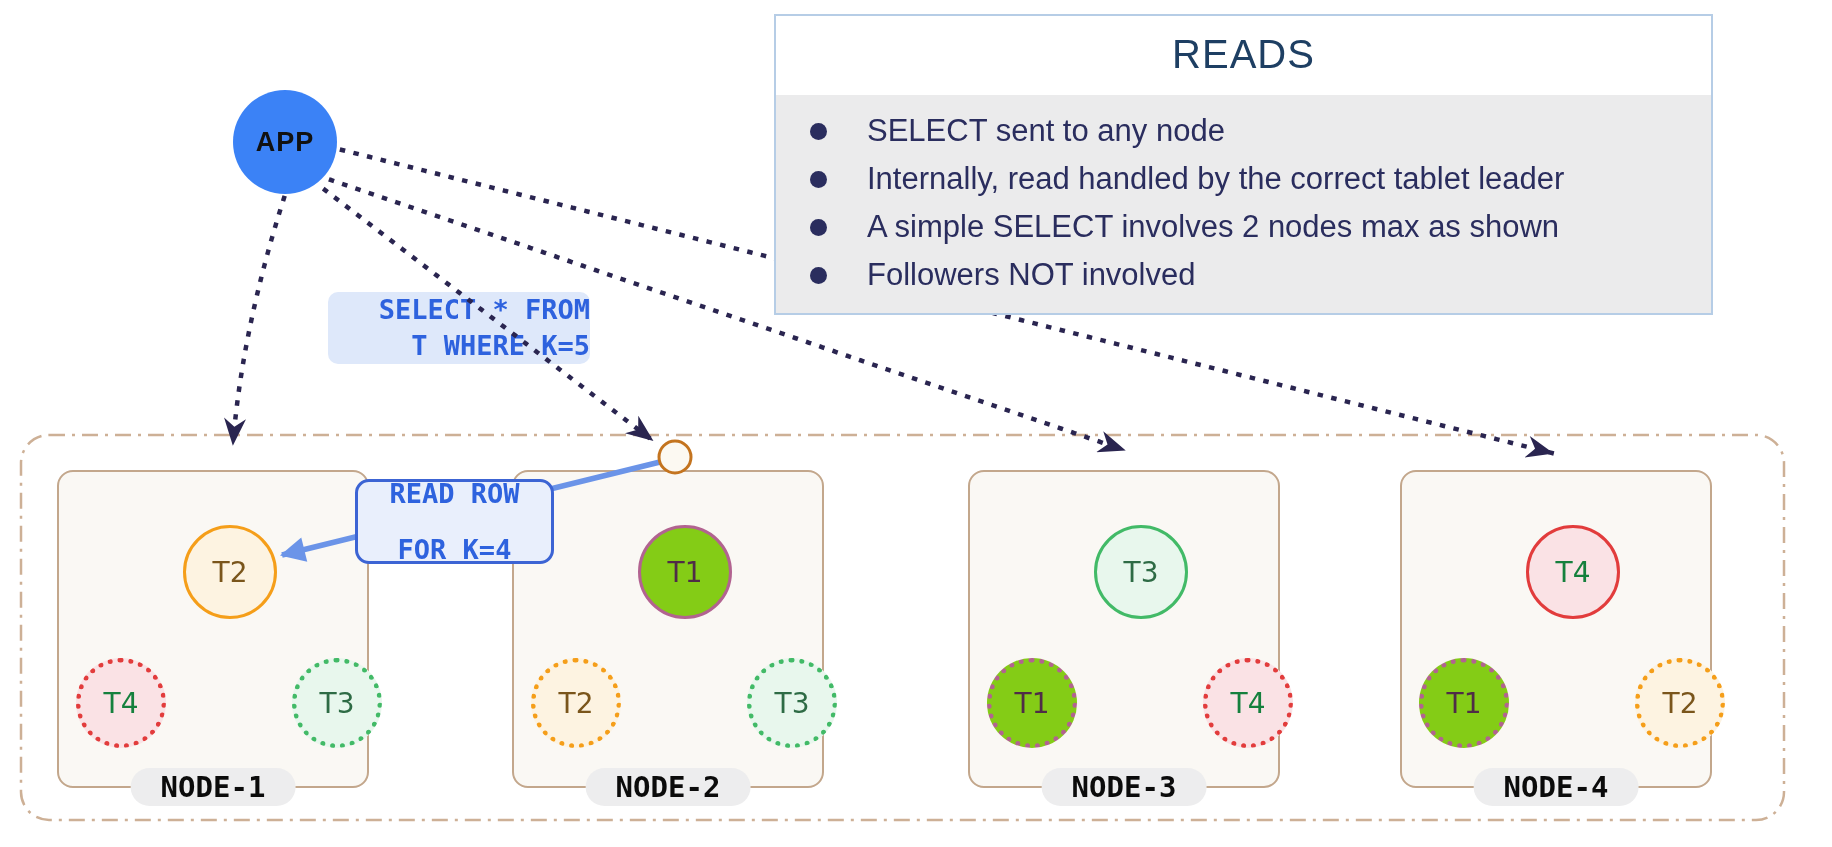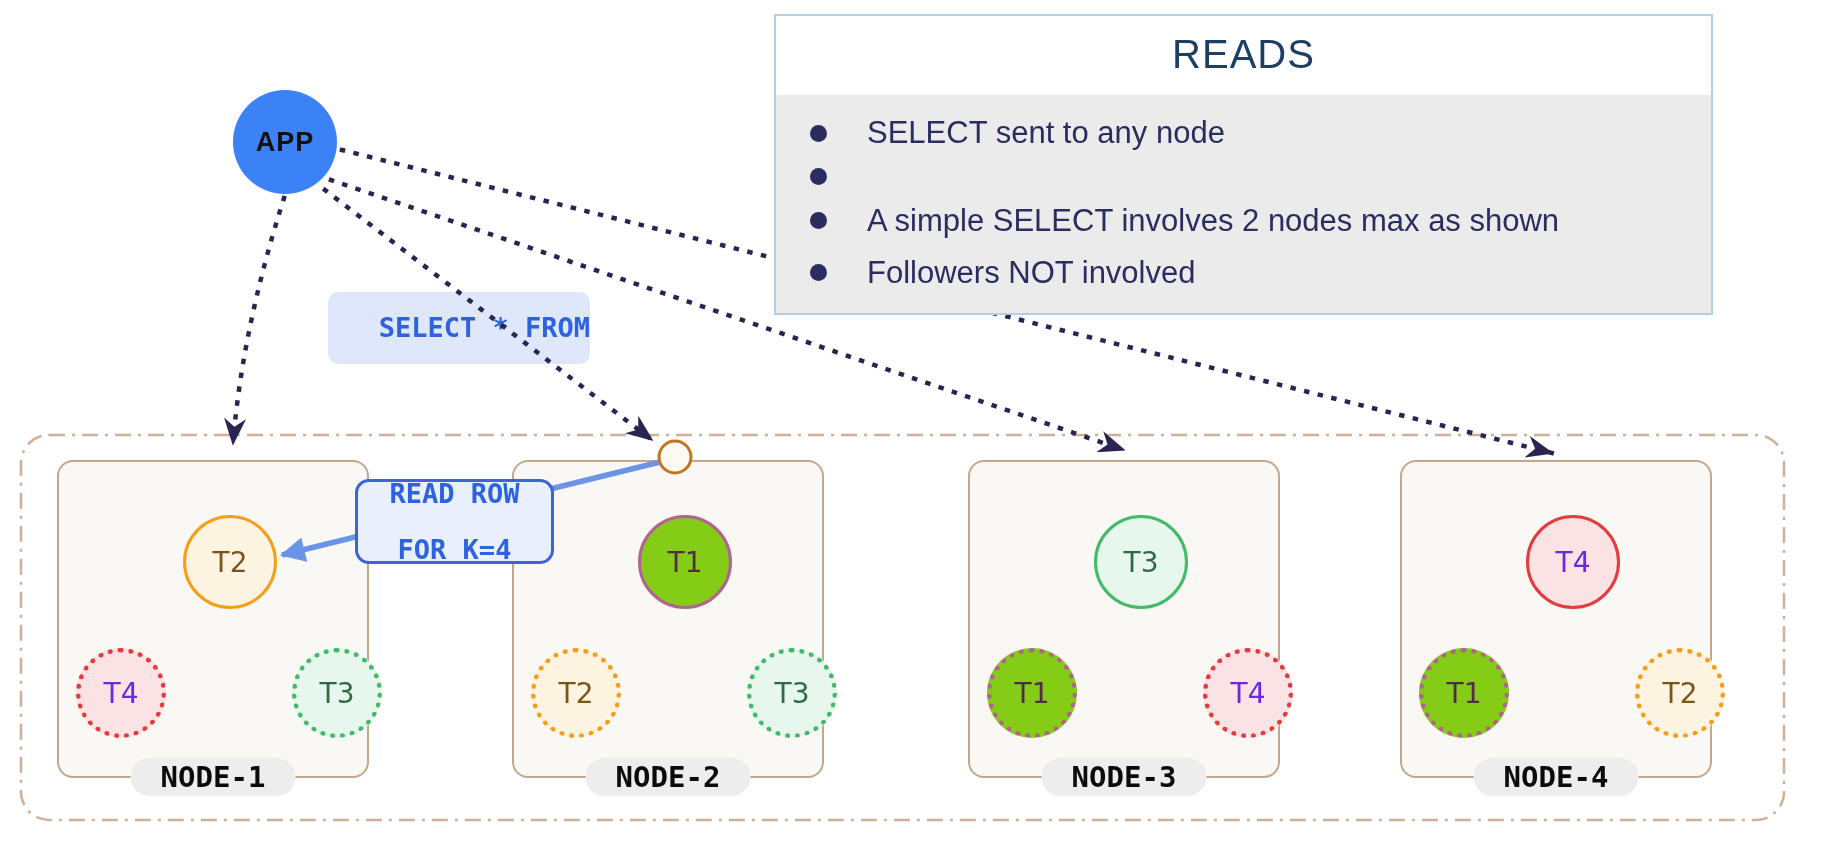--- a/index.html
+++ b/index.html
@@ -47,71 +47,73 @@
   }
   .read-row-label{
     position:absolute;left:355px;top:479px;width:199px;height:85px;border-radius:14px;
     background:#e9effc;border:3px solid #3c64d4;box-sizing:border-box;
     color:#2e62de;font-size:27px;line-height:36px;text-align:center;
     display:flex;flex-direction:column;justify-content:center;z-index:10;gap:20px;
   }
 
   
   .node{
-    position:absolute;top:460px;width:312px;height:318px;border-radius:16px;
+    position:absolute;top:470px;width:312px;height:318px;border-radius:16px;
     background:#faf8f4;border:2px solid #c3a78c;box-sizing:border-box;z-index:1;
   }
   .node-1{left:57px;}  .node-2{left:512px;}  .node-3{left:968px;}  .node-4{left:1400px;}
   .node-pill{
     position:absolute;left:50%;transform:translateX(-50%);bottom:-20px;height:38px;
     padding:0 30px;border-radius:19px;background:#ededee;
     display:flex;align-items:center;justify-content:center;
     font-size:29px;color:#0b0b0b;white-space:nowrap;z-index:4;
   }
   .tablet{
     position:absolute;border-radius:50%;display:flex;align-items:center;justify-content:center;
     font-size:28px;box-sizing:border-box;font-family:"DejaVu Sans",sans-serif;
   }
   .leader{left:124px;top:53px;width:94px;height:94px;border-width:3px;border-style:solid;}
   .follower{width:90px;height:90px;border-width:5px;border-style:dotted;}
   .fol-left{left:17px;top:186px;}  .fol-right{left:233px;top:186px;}
   .c-orange{border-color:#f59e19;background:#fdf3e1;color:#7a551b;}
-  .c-red{border-color:#e23c3c;background:#fae2e5;color:#6d28d9;}
+  .c-red{border-color:#e23c3c;background:#fae2e5;color:#15803d;}
   .c-green{border-color:#42ba67;background:#e8f7ed;color:#2e6b45;}
   .c-purple{border-color:#b26390;background:#84cc16;color:#4f2c47;}
 
   .overlay{position:absolute;left:0;top:0;z-index:5;pointer-events:none;}
 </style>
 </head>
 <body>
 
 <div class="canvas">
 
   <div class="app-circle">
     <span>APP</span>
   </div>
 
   <div class="query-label mono">
     <span>SELECT * FROM</span>
+    <span>T WHERE K=5</span>
   </div>
 
   <div class="read-row-label mono">
     <span>READ ROW</span>
     <span>FOR K=4</span>
   </div>
 
   <div class="reads-panel">
     <div class="reads-title">READS</div>
     <div class="reads-body">
       <div class="reads-item">
         <span class="reads-bullet"></span>
         <span>SELECT sent to any node</span>
       </div>
       <div class="reads-item">
         <span class="reads-bullet"></span>
+        <span>Internally, read handled by the correct tablet leader</span>
       </div>
       <div class="reads-item">
         <span class="reads-bullet"></span>
         <span>A simple SELECT involves 2 nodes max as shown</span>
       </div>
       <div class="reads-item">
         <span class="reads-bullet"></span>
         <span>Followers NOT involved</span>
       </div>
     </div>

